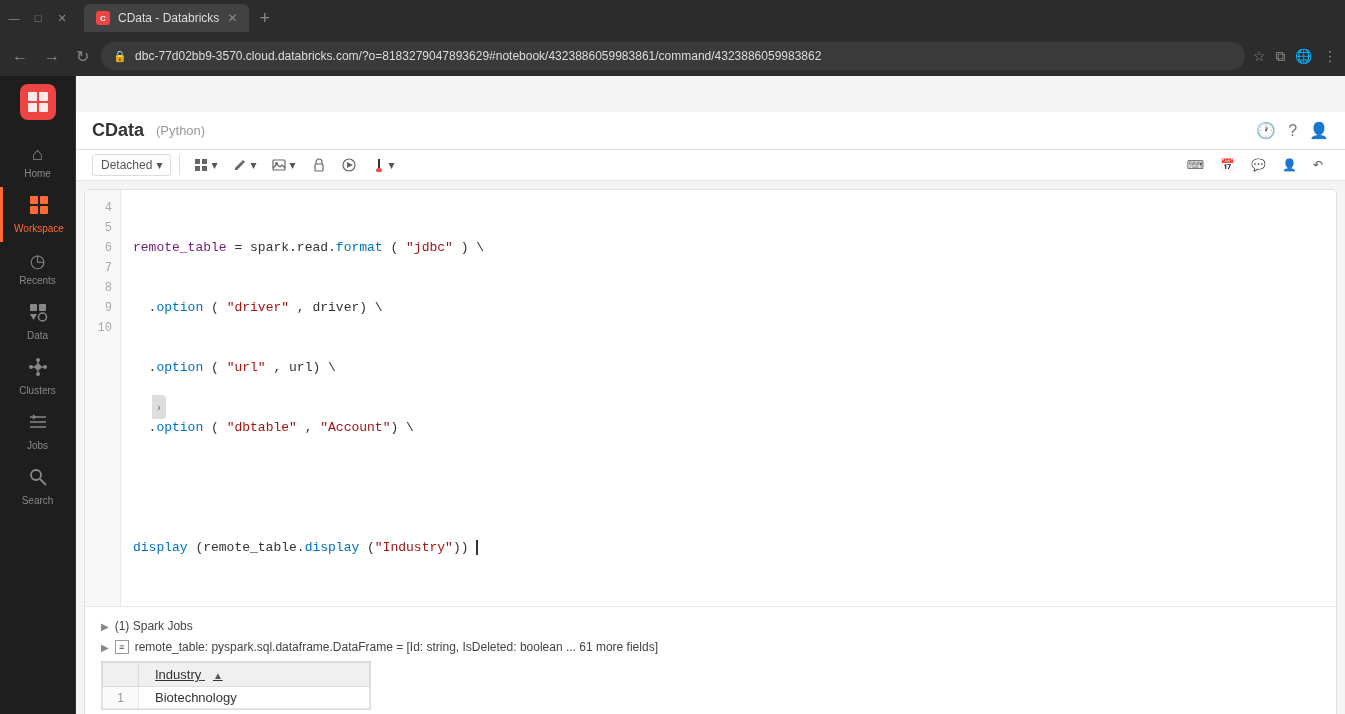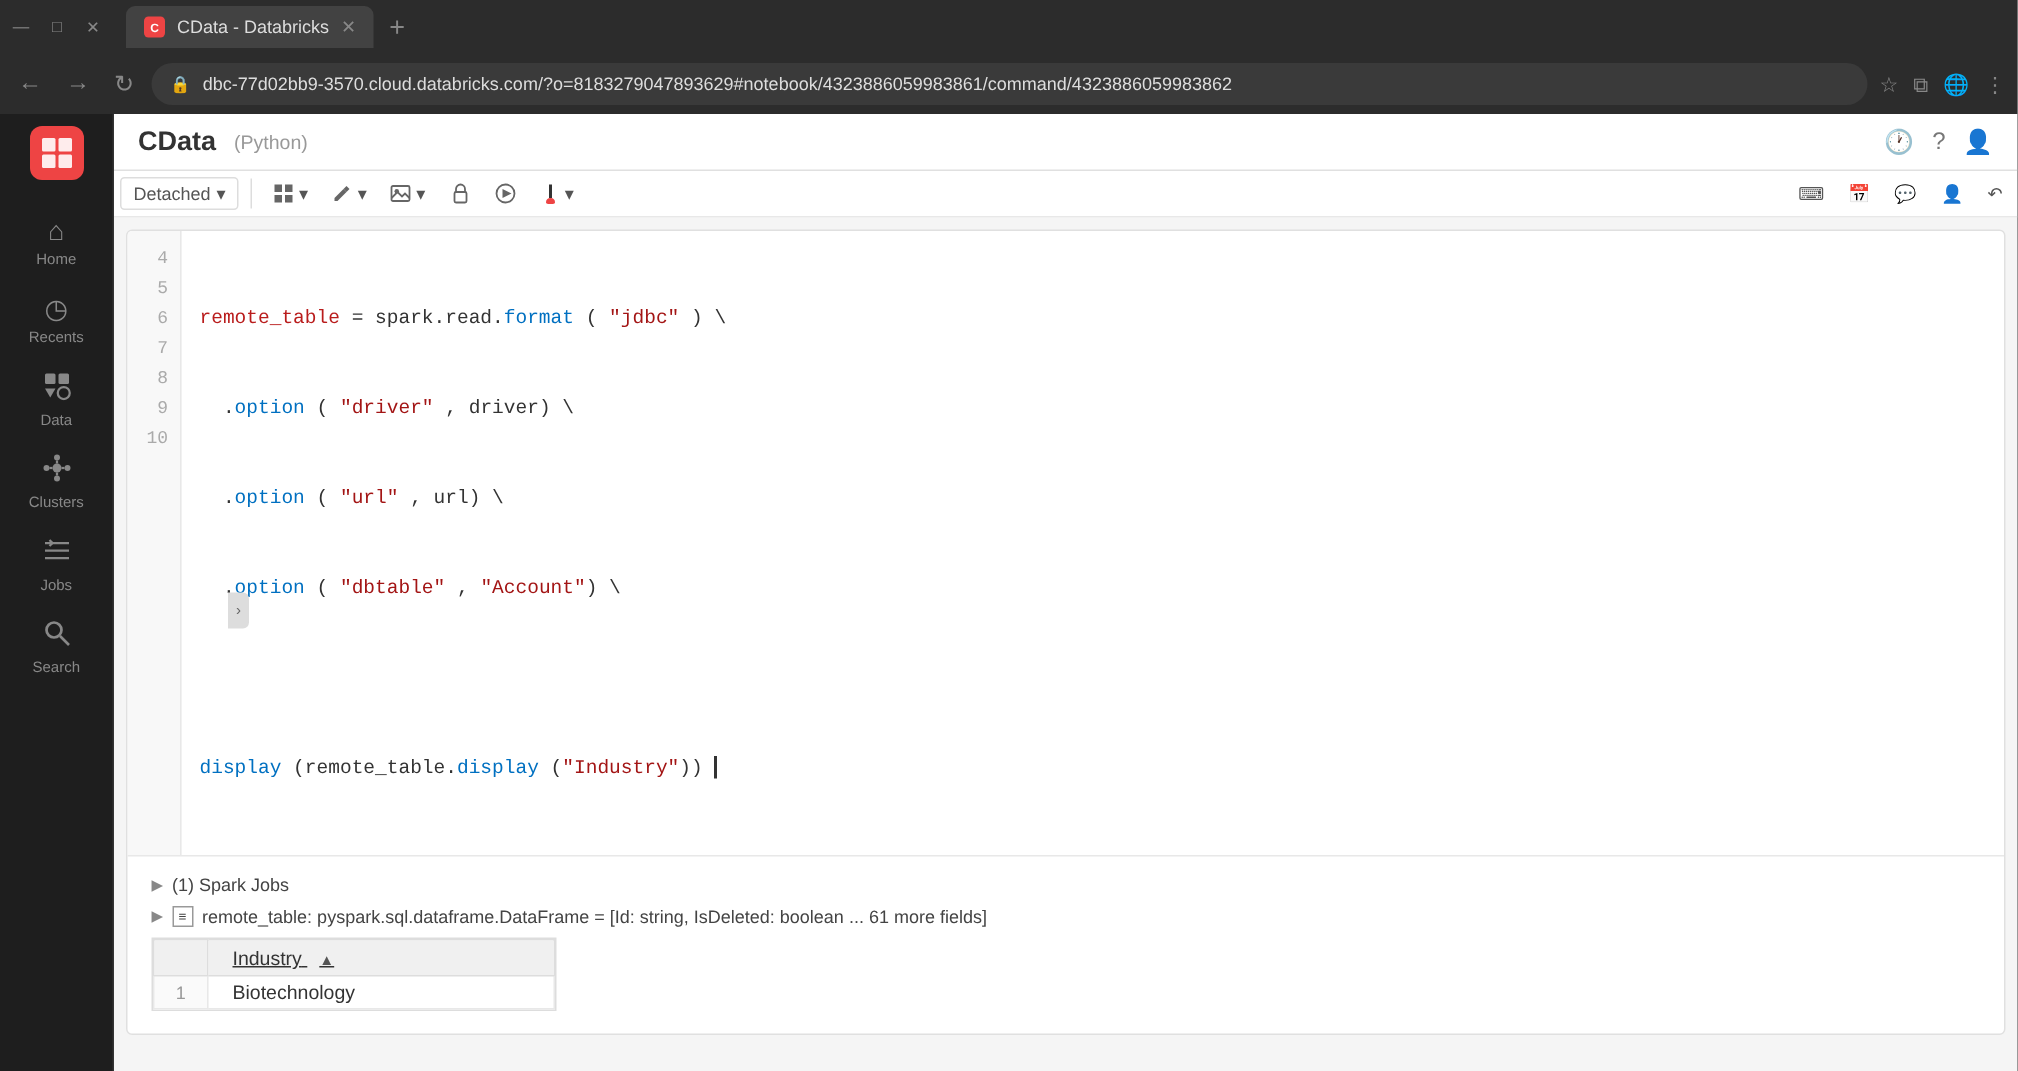--- a/index.html
+++ b/index.html
@@ -119,31 +119,32 @@
     }
 
     
     .notebook-header {
       background: #fff;
       padding: 8px 16px;
       border-bottom: 1px solid #e0e0e0;
       display: flex;
       align-items: center;
       gap: 12px;
+      margin-top: 36px;
     }
     .notebook-title { font-size: 18px; font-weight: 600; color: #333; }
     .notebook-lang { font-size: 13px; color: #999; }
     .header-icons { margin-left: auto; display: flex; gap: 12px; align-items: center; }
     .header-icon { color: #777; font-size: 16px; cursor: pointer; }
 
     
     .cell-toolbar {
       background: #fff;
       border-bottom: 1px solid #e8e8e8;
-      padding: 4px 4px;
+      padding: 4px 16px;
       display: flex;
       align-items: center;
       gap: 4px;
     }
     .toolbar-select {
       display: flex;
       align-items: center;
       gap: 4px;
       padding: 3px 8px;
       border: 1px solid #ddd;
@@ -195,21 +196,21 @@
       line-height: 20px;
       height: 20px;
     }
     .code-lines {
       padding: 8px 12px;
       flex: 1;
       white-space: pre;
       line-height: 20px;
     }
     .code-line { height: 20px; color: #333; }
-    .kw { color: #b91c1c; }
+    .kw { color: #701a75; }
     .str { color: #a31515; }
     .cursor { border-right: 2px solid #333; display: inline; }
 
     
     .cell-output {
       padding: 8px 16px;
       border-top: 1px solid #e8e8e8;
       font-size: 12px;
       color: #555;
     }
@@ -350,20 +351,31 @@
       <svg width="22" height="22" viewBox="0 0 22 22">
         <rect x="1" y="1" width="9" height="9" fill="white" opacity="0.9" rx="1"></rect>
         <rect x="12" y="1" width="9" height="9" fill="white" opacity="0.9" rx="1"></rect>
         <rect x="1" y="12" width="9" height="9" fill="white" opacity="0.9" rx="1"></rect>
         <rect x="12" y="12" width="9" height="9" fill="white" opacity="0.9" rx="1"></rect>
       </svg>
     </div>
     <div class="sidebar-item">
       <span class="sidebar-icon">⌂</span>
       <span>Home</span>
+    </div>
+    <div class="sidebar-item active">
+      <span class="sidebar-icon">
+        <svg width="20" height="20" viewBox="0 0 20 20" fill="none">
+          <rect x="1" y="1" width="8" height="8" rx="1" fill="#ff6b35"></rect>
+          <rect x="11" y="1" width="8" height="8" rx="1" fill="#ff6b35"></rect>
+          <rect x="1" y="11" width="8" height="8" rx="1" fill="#ff6b35"></rect>
+          <rect x="11" y="11" width="8" height="8" rx="1" fill="#ff6b35"></rect>
+        </svg>
+      </span>
+      <span>Workspace</span>
     </div>
     <div class="sidebar-item">
       <span class="sidebar-icon">◷</span>
       <span>Recents</span>
     </div>
     <div class="sidebar-item">
       <span class="sidebar-icon">
         <svg width="20" height="20" viewBox="0 0 20 20">
           <rect x="2" y="2" width="7" height="7" fill="#888" rx="1"></rect>
           <rect x="11" y="2" width="7" height="7" fill="#888" rx="1"></rect>

